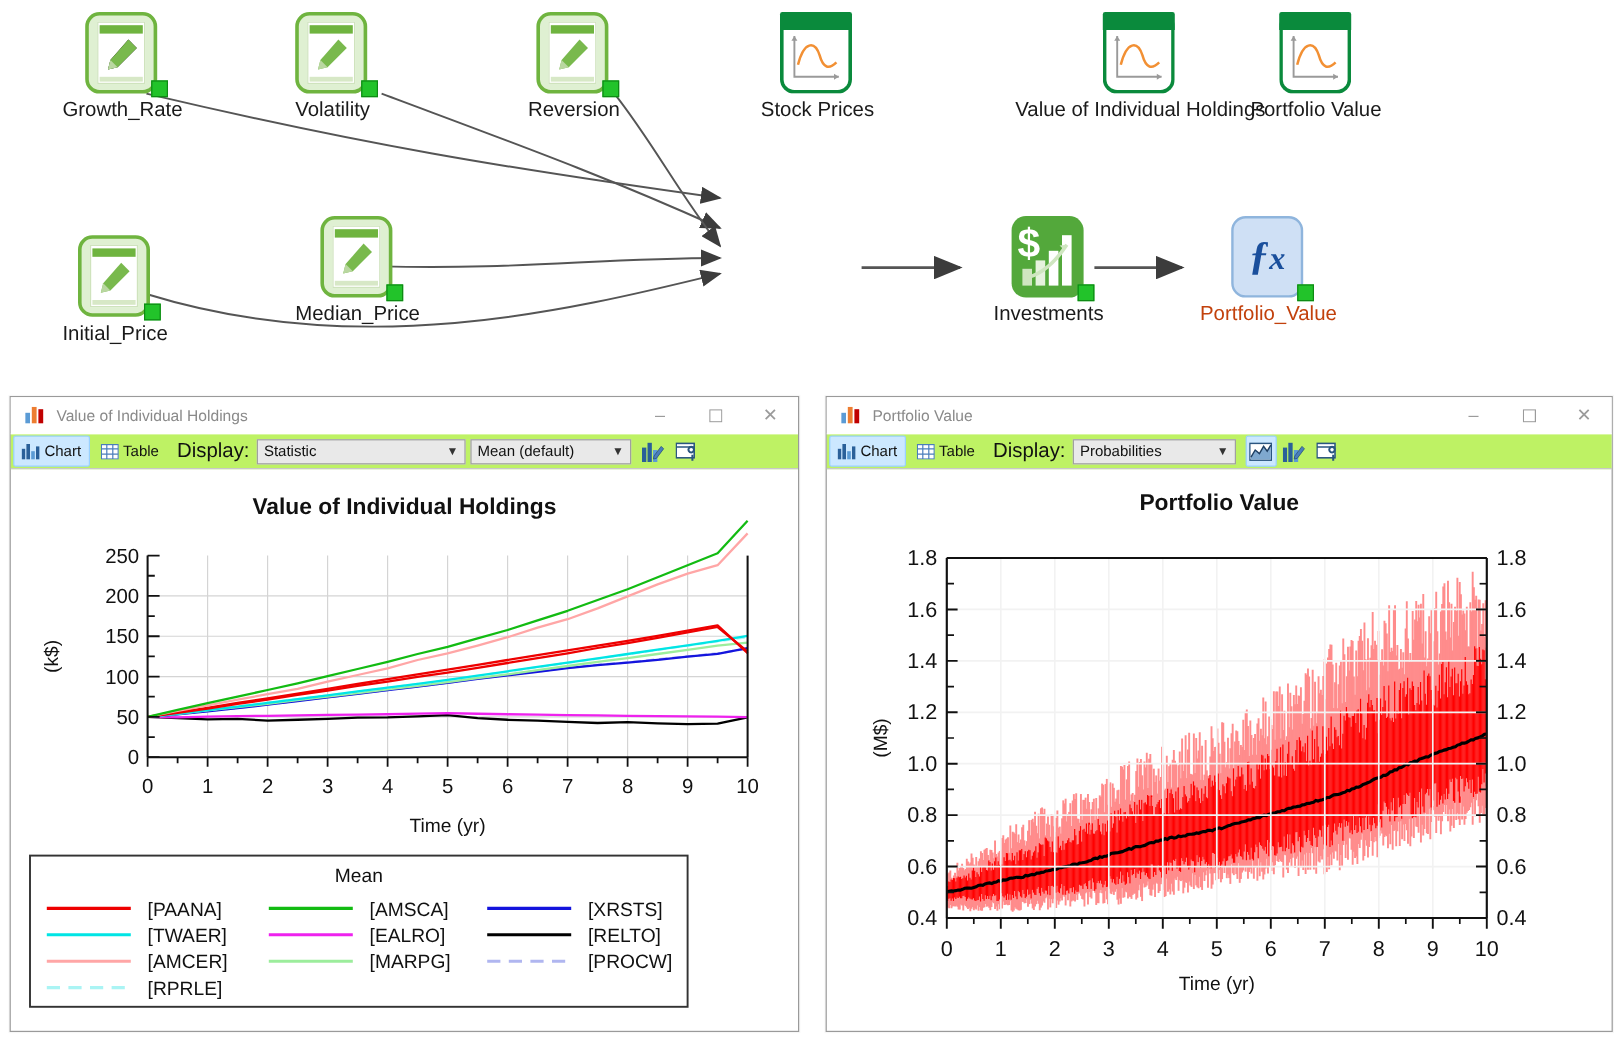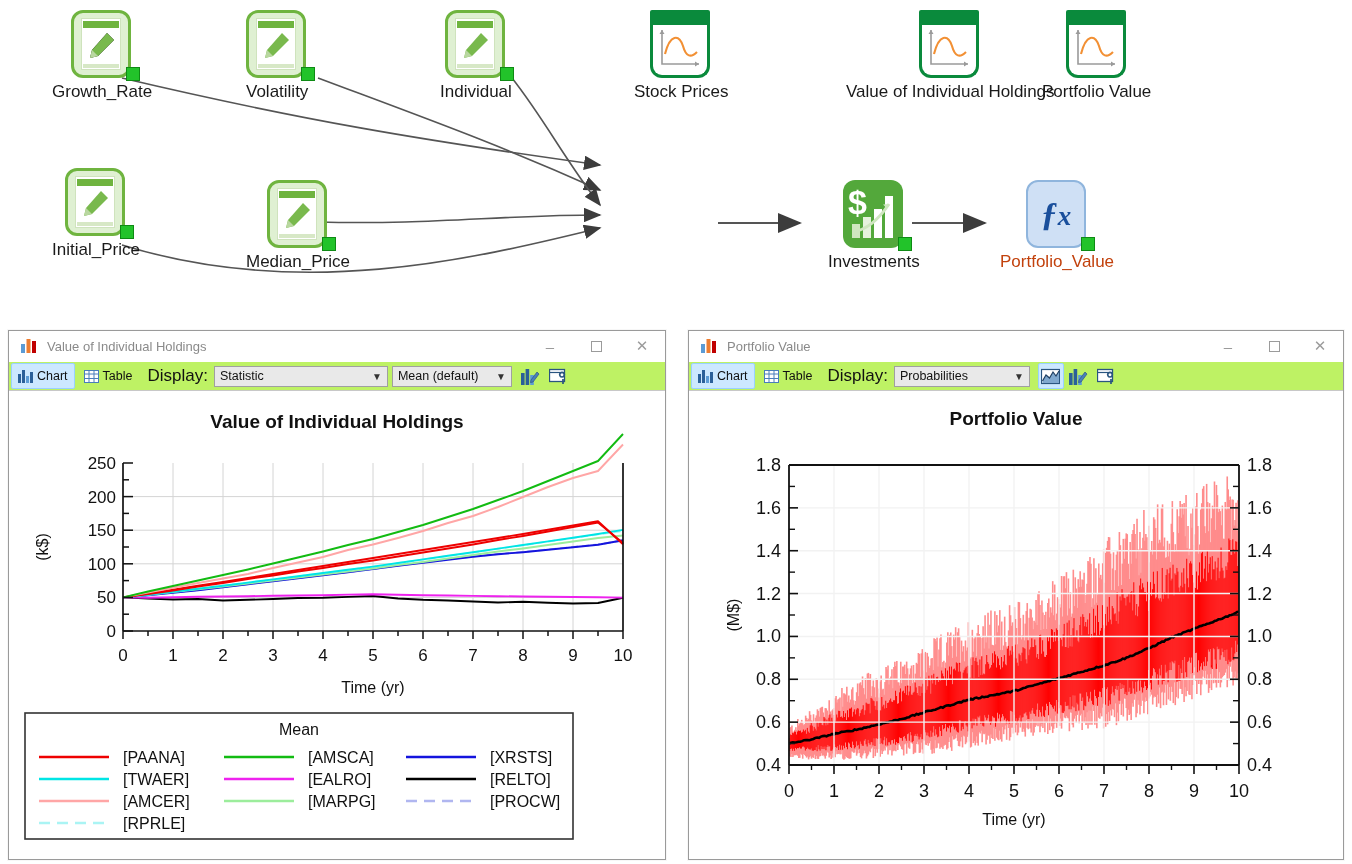--- a/index.html
+++ b/index.html
@@ -133,21 +133,21 @@
       <div class="cap in-outer"></div>
       <div class="in-inner"></div>
         <div class="in-bar"></div>
         <div class="in-bar2"></div>
       <svg class="pencil" viewBox="0 0 32 32">
         <path d="M22 3 L29 10 L13 26 L5 28 L7 20 Z" fill="#79b94d"></path>
         <path d="M7 20 L5 28 L13 26 Z" fill="#b9d7a0"></path>
       </svg>
       <div class="port"></div>
     </div>
-    <div class="nlabel">Individual</div>
+    <div class="nlabel">Reversion</div>
   </div>
 
   <div class="node" style="left:634px;top:10px;">
     <div class="glyph">
       <div class="cap res-outer"></div>
       <div class="res-top"></div>
       <svg class="res-svg" width="46" height="44" viewBox="0 0 46 44">
         <path d="M5 2 L5 36 L42 36" stroke="#9a9a9a" stroke-width="1.6" fill="none"></path>
         <path d="M5 2 l-2.5 4 h5 z" fill="#9a9a9a"></path>
         <path d="M42 36 l-4 -2.5 v5 z" fill="#9a9a9a"></path>
@@ -178,21 +178,21 @@
       <svg class="res-svg" width="46" height="44" viewBox="0 0 46 44">
         <path d="M5 2 L5 36 L42 36" stroke="#9a9a9a" stroke-width="1.6" fill="none"></path>
         <path d="M5 2 l-2.5 4 h5 z" fill="#9a9a9a"></path>
         <path d="M42 36 l-4 -2.5 v5 z" fill="#9a9a9a"></path>
         <path d="M8 26 C 13 6, 22 6, 26 18 C 29 29, 34 30, 40 24" stroke="#f29034" stroke-width="2.1" fill="none"></path>
       </svg>
     </div>
     <div class="nlabel">Portfolio Value</div>
   </div>
 
-  <div class="node" style="left:52px;top:168px;">
+  <div class="node" style="left:52px;top:196px;">
     <div class="glyph">
       <div class="cap in-outer"></div>
       <div class="in-inner"></div>
         <div class="in-bar"></div>
         <div class="in-bar2"></div>
       <svg class="pencil" viewBox="0 0 32 32">
         <path d="M22 3 L29 10 L13 26 L5 28 L7 20 Z" fill="#79b94d"></path>
         <path d="M7 20 L5 28 L13 26 Z" fill="#b9d7a0"></path>
       </svg>
       <div class="port"></div>
@@ -280,21 +280,21 @@
         <line x1="5" y1="0.5" x2="5" y2="12.5" stroke="#4a7ebb"></line>
         <line x1="10" y1="0.5" x2="10" y2="12.5" stroke="#4a7ebb"></line>
       </svg>
       <span>Table</span>
     </div>
     <span class="tb-lbl">Display:</span>
     <div class="sel" style="width:174px;">
       <span class="val">Statistic</span>
       <span class="chev">▼</span>
     </div>
-    <div class="sel" style="width:120px;margin-left:2px;">
+    <div class="sel" style="width:134px;margin-left:2px;">
       <span class="val">Mean (default)</span>
       <span class="chev">▼</span>
     </div>
     <div class="iconbtn" style="margin-left:4px;">
       <svg width="19" height="17" viewBox="0 0 19 17">
         <rect x="0" y="5" width="3.6" height="12" fill="#2a6099"></rect>
         <rect x="4.6" y="1" width="3.6" height="16" fill="#2a6099"></rect>
         <rect x="9.2" y="7" width="3.6" height="10" fill="#5b9bd5"></rect>
         <path d="M10 12 L16 4 L18 6 L12 14 L9.5 14.5 Z" fill="#4a7ebb" stroke="#2a5580" stroke-width="0.7"></path>
       </svg>

